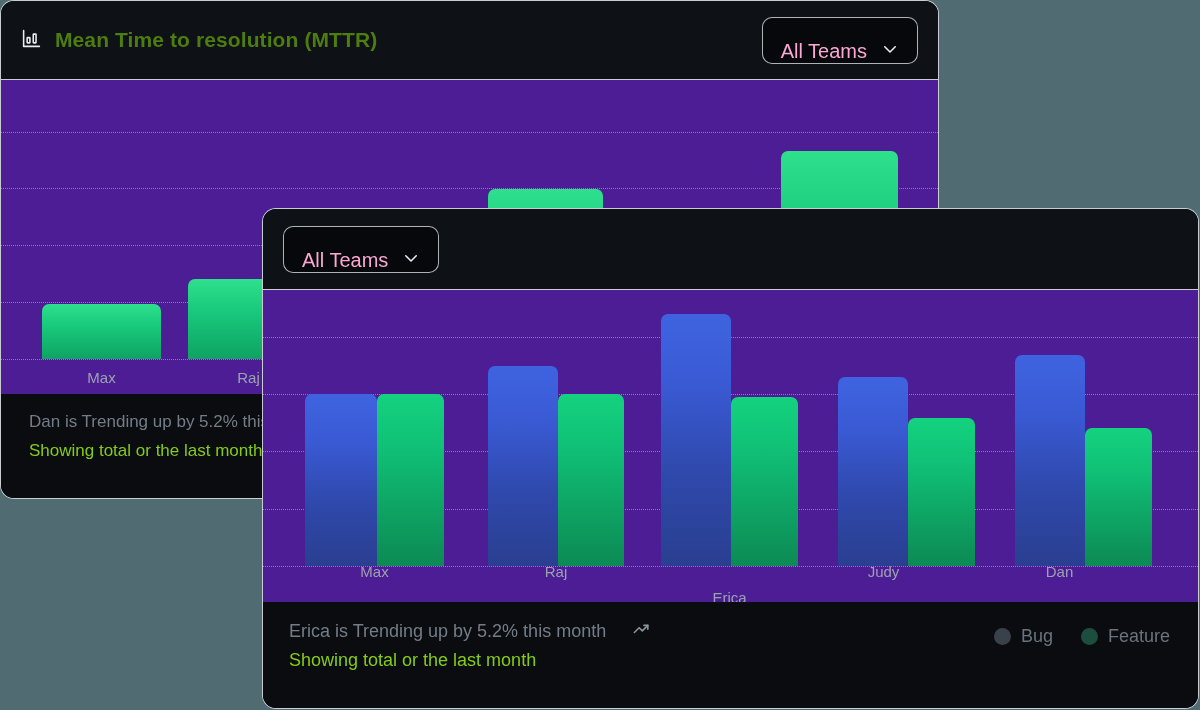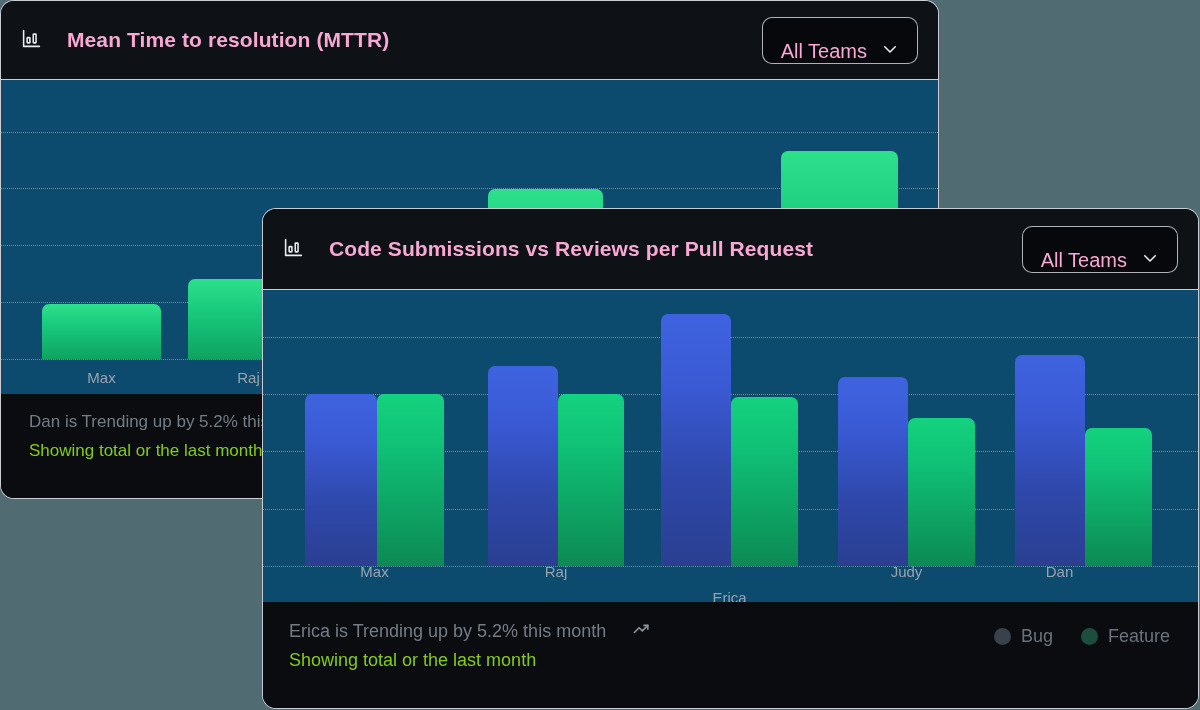--- a/index.html
+++ b/index.html
@@ -24,41 +24,40 @@
   .card-head {
     display:flex; align-items:center; justify-content:space-between;
     padding: 0 20px;
     border-bottom: 1px solid rgba(235,240,245,0.85);
     background: #0e1116;
     flex: 0 0 auto;
   }
   .head-left { display:flex; align-items:center; gap:13px; }
   .chart-icon { display:block; }
   .card-title {
-    color:#f9a8d4;
+    color:#4d7c0f;
     font-weight: 700;
     letter-spacing: 0.1px;
     white-space: nowrap;
-    margin-left: 12px;
   }
   .team-select {
     display:flex; align-items:flex-end; gap:14px;
     background:#06080b;
     border:1px solid rgba(230,236,242,0.75);
     border-radius: 10px;
     color:#f9a8d4;
     white-space:nowrap;
   }
   .chev { display:block; }
 
   
   .card-body {
     position: relative;
     flex: 1 1 auto;
-    background: #0c4a6e;
+    background: #4c1d95;
     overflow: hidden;
   }
   .plot { position:absolute; left:0; right:0; top:0; bottom:0; }
   .gridline {
     position:absolute; left:0; right:0; height:0;
     border-top: 1px dotted rgba(190,200,212,0.55);
   }
   .bar {
     position:absolute;
     border-radius: 7px 7px 0 0;
@@ -167,30 +166,20 @@
       <div class="foot-line1">
         <span class="trend-text">Dan is Trending up by 5.2% this month</span>
       </div>
       <div class="foot-line2">Showing total or the last month</div>
     </footer>
   </section>
 
   <section class="card" id="card-front">
 
     <header class="card-head">
-      <div class="head-left">
-        <span class="chart-icon">
-          <svg width="21" height="21" viewBox="0 0 24 24" fill="none" stroke="#e9eef3" stroke-width="1.8" stroke-linecap="round" stroke-linejoin="round">
-            <path d="M3 3v18h18"></path>
-              <rect x="7" y="11" width="3.2" height="6" rx="0.6"></rect>
-              <rect x="14" y="7" width="3.2" height="10" rx="0.6"></rect>
-          </svg>
-        </span>
-        <h2 class="card-title">Code Submissions vs Reviews per Pull Request</h2>
-      </div>
       <button class="team-select">
         <span>All Teams</span>
         <span class="chev">
           <svg width="18" height="18" viewBox="0 0 24 24" fill="none" stroke="#e8edf2" stroke-width="2.1" stroke-linecap="round" stroke-linejoin="round">
               <path d="M5 9l7 7 7-7"></path>
             </svg>
         </span>
       </button>
     </header>
 
@@ -213,21 +202,21 @@
 
         <div class="bar blue" style="left:575px; width:70px; top:87px;  height:189px;"></div>
         <div class="bar green" style="left:645px; width:67px; top:128px; height:148px;"></div>
 
         <div class="bar blue" style="left:752px; width:70px; top:65px;  height:211px;"></div>
         <div class="bar green" style="left:822px; width:67px; top:138px; height:138px;"></div>
 
         <div class="xlabel" style="left:42px;  width:139px;">Max</div>
         <div class="xlabel" style="left:225px; width:136px;">Raj</div>
         <div class="xlabel" style="left:398px; width:137px;margin-top:26px;">Erica</div>
-        <div class="xlabel" style="left:575px; width:137px;">Judy</div>
+        <div class="xlabel" style="left:552px; width:137px;">Judy</div>
         <div class="xlabel" style="left:728px; width:137px;">Dan</div>
       </div>
     </div>
 
     <footer class="card-foot">
       <div class="foot-line1">
         <span class="trend-text">Erica is Trending up by 5.2% this month</span>
         <span class="trend-icon">
           <svg width="19" height="19" viewBox="0 0 24 24" fill="none" stroke="#8b949e" stroke-width="2" stroke-linecap="round" stroke-linejoin="round">
             <path d="M3 17l6-6 4 4 7-7"></path>

